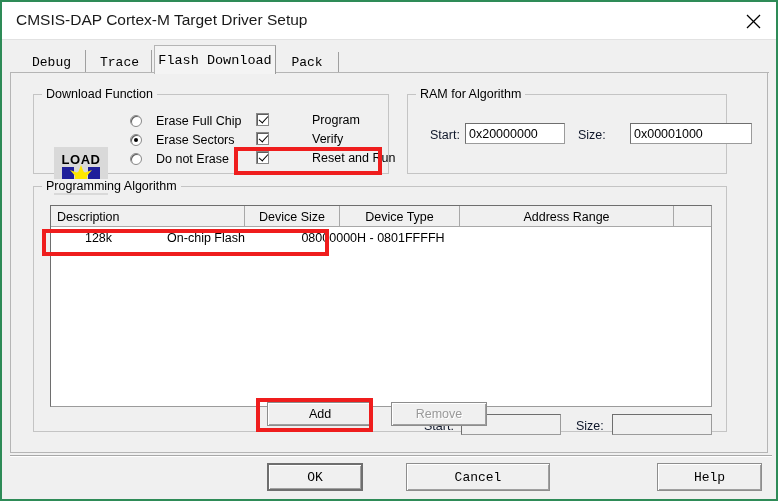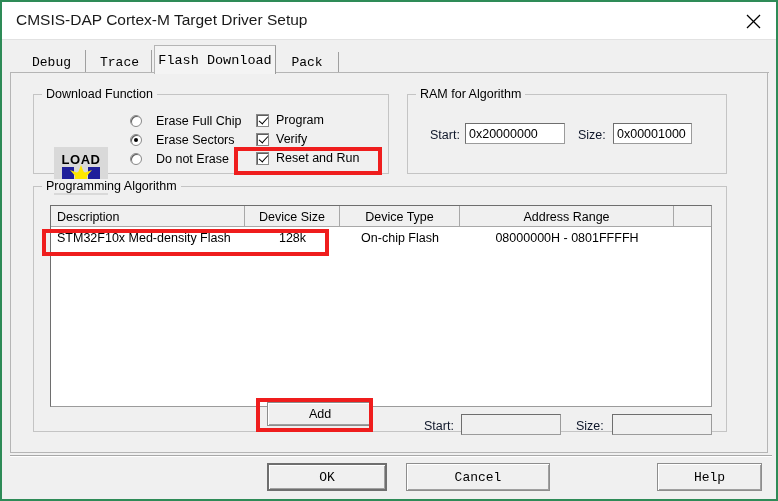--- a/index.html
+++ b/index.html
@@ -131,23 +131,24 @@
     content: "";
     position: absolute; left: 3px; top: 3px;
     width: 4px; height: 4px; border-radius: 50%;
     background: #000;
   }
   .radio-label { margin-left: 14px; font-size: 12.5px; color: #000; }
 
   
   .check-row {
     position: absolute;
-    display: flex; align-items: flex-end;
-    cursor: pointer;
-    white-space: nowrap;
+    display: flex; align-items: flex-start;
+    cursor: pointer;
+    white-space: nowrap;
+    gap: 36px;
   }
   .check-mark {
     width: 13px; height: 13px;
     background: #ffffff;
     border: 1px solid #8a8a8a;
     box-shadow: inset 1px 1px 0 #5f5f5f;
     position: relative;
     flex: none;
   }
   .check-mark.on::after {
@@ -337,57 +338,57 @@
       </div>
     </div>
 
     <div class="group" id="grp-ram">
       <div class="group-title">RAM for Algorithm</div>
 
       <div class="fld-label" style="left:22px; top:33px;">Start:</div>
       <div class="textfield" style="left:57px; top:28px; width:100px; height:21px;">0x20000000</div>
 
       <div class="fld-label" style="left:170px; top:33px;">Size:</div>
-      <div class="textfield" style="left:205px; top:28px; width:79px; height:21px;">0x00001000</div>
+      <div class="textfield" style="left:222px; top:28px; width:122px; height:21px;">0x00001000</div>
     </div>
 
     <div class="group" id="grp-prog">
       <div class="group-title">Programming Algorithm</div>
 
       <div id="algo-list">
         <div id="algo-header">
           <div class="hcell left" style="width:194px;">Description</div>
           <div class="hcell" style="width:95px;">Device Size</div>
           <div class="hcell" style="width:120px;">Device Type</div>
           <div class="hcell" style="width:214px;">Address Range</div>
           <div class="hcell" style="width:38px;"></div>
         </div>
 
         <div id="algo-row">
-          <div class="rcell left" style="width:194px;">STM32F10x Med-density Flash</div>
           <div class="rcell center" style="width:95px;">128k</div>
           <div class="rcell center" style="width:120px;">On-chip Flash</div>
           <div class="rcell center" style="width:214px;">08000000H - 0801FFFFH</div>
           <div class="rcell center" style="width:38px;"></div>
         </div>
       </div>
 
       <div class="fld-label" style="left:390px; top:232px;">Start:</div>
       <div class="textfield disabled" style="left:427px; top:227px; width:100px; height:21px;"></div>
 
       <div class="fld-label" style="left:542px; top:232px;">Size:</div>
       <div class="textfield disabled" style="left:578px; top:227px; width:100px; height:21px;"></div>
     </div>
 
     <div class="btn sans" style="left:256px; top:330px; width:106px; height:24px;">Add</div>
+    <div class="btn sans disabled" style="left:380px; top:330px; width:96px; height:24px;">Remove</div>
   </div>
 
   <div id="bottom-sep"></div>
 
-  <div class="btn default" style="left:265px; top:461px; width:120px; height:28px;">OK</div>
+  <div class="btn default" style="left:265px; top:461px; width:96px; height:28px;">OK</div>
   <div class="btn" style="left:404px; top:461px; width:144px; height:28px;">Cancel</div>
   <div class="btn" style="left:655px; top:461px; width:105px; height:28px;">Help</div>
 
   <div class="redbox" style="left:232px; top:145px; width:148px; height:28px;"></div>
   <div class="redbox" style="left:40px; top:227px; width:287px; height:27px;"></div>
   <div class="redbox" style="left:254px; top:396px; width:117px; height:34px;"></div>
 
 </div>
 
 </body></html>

